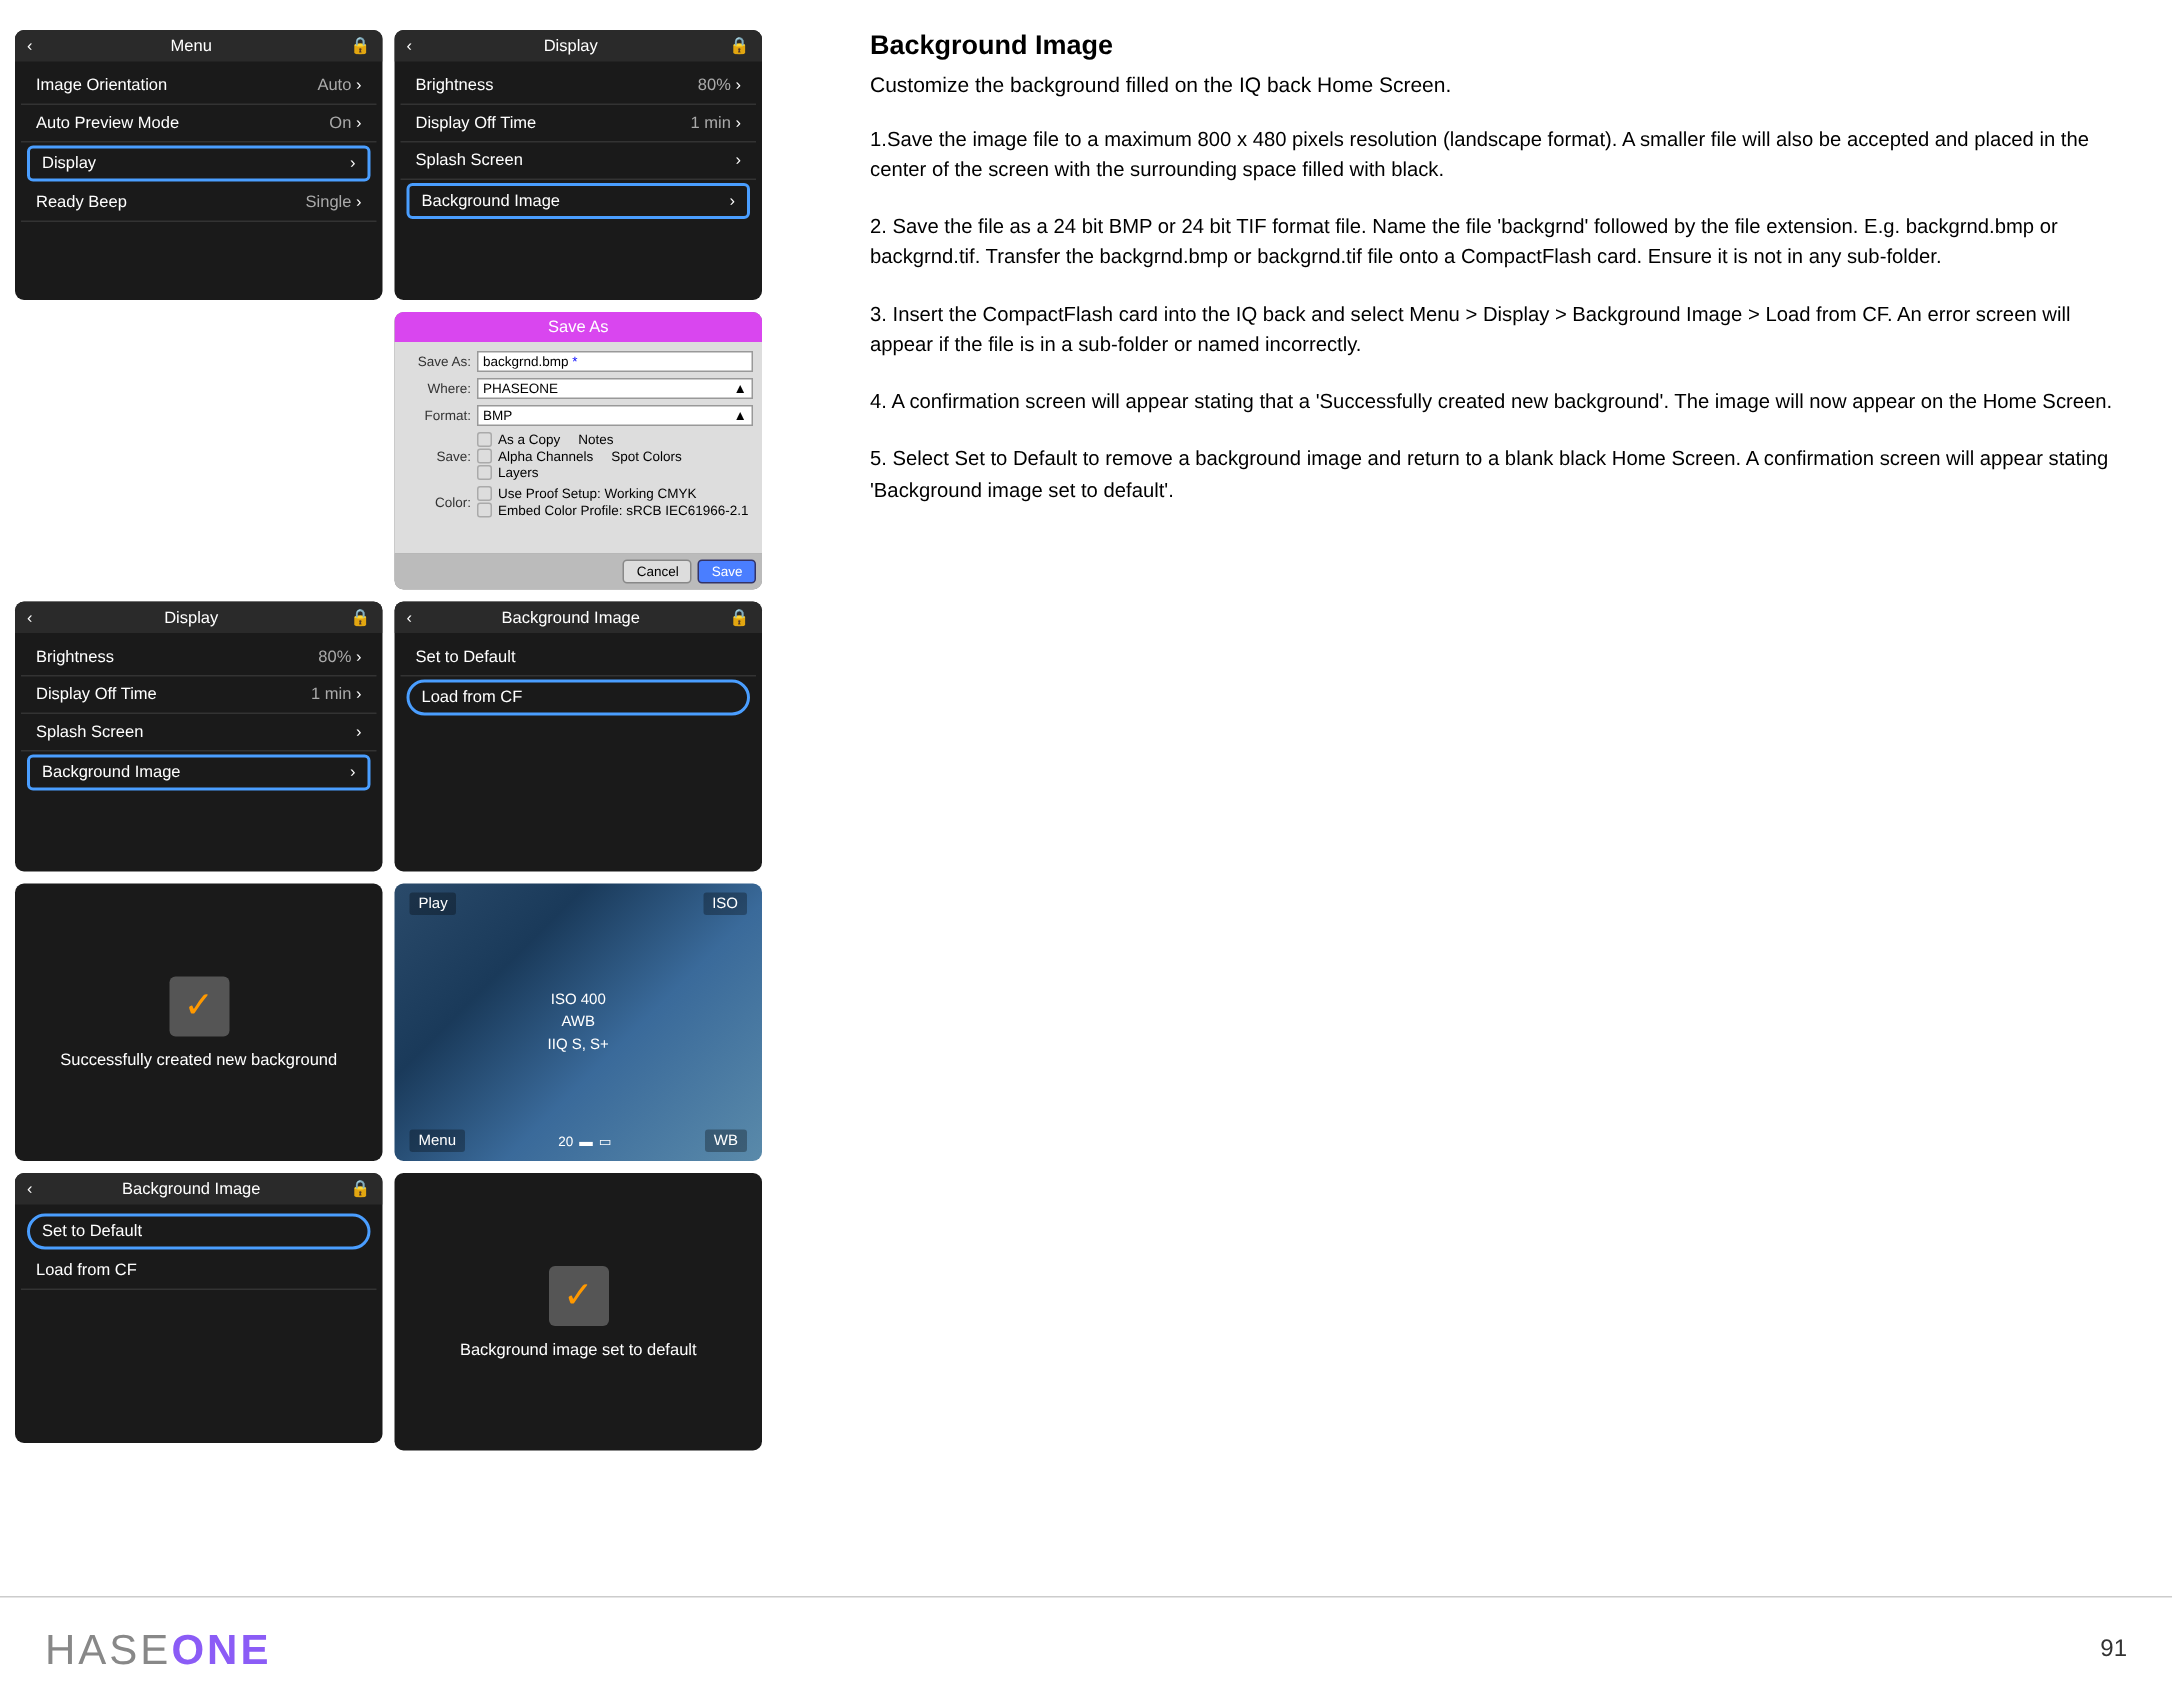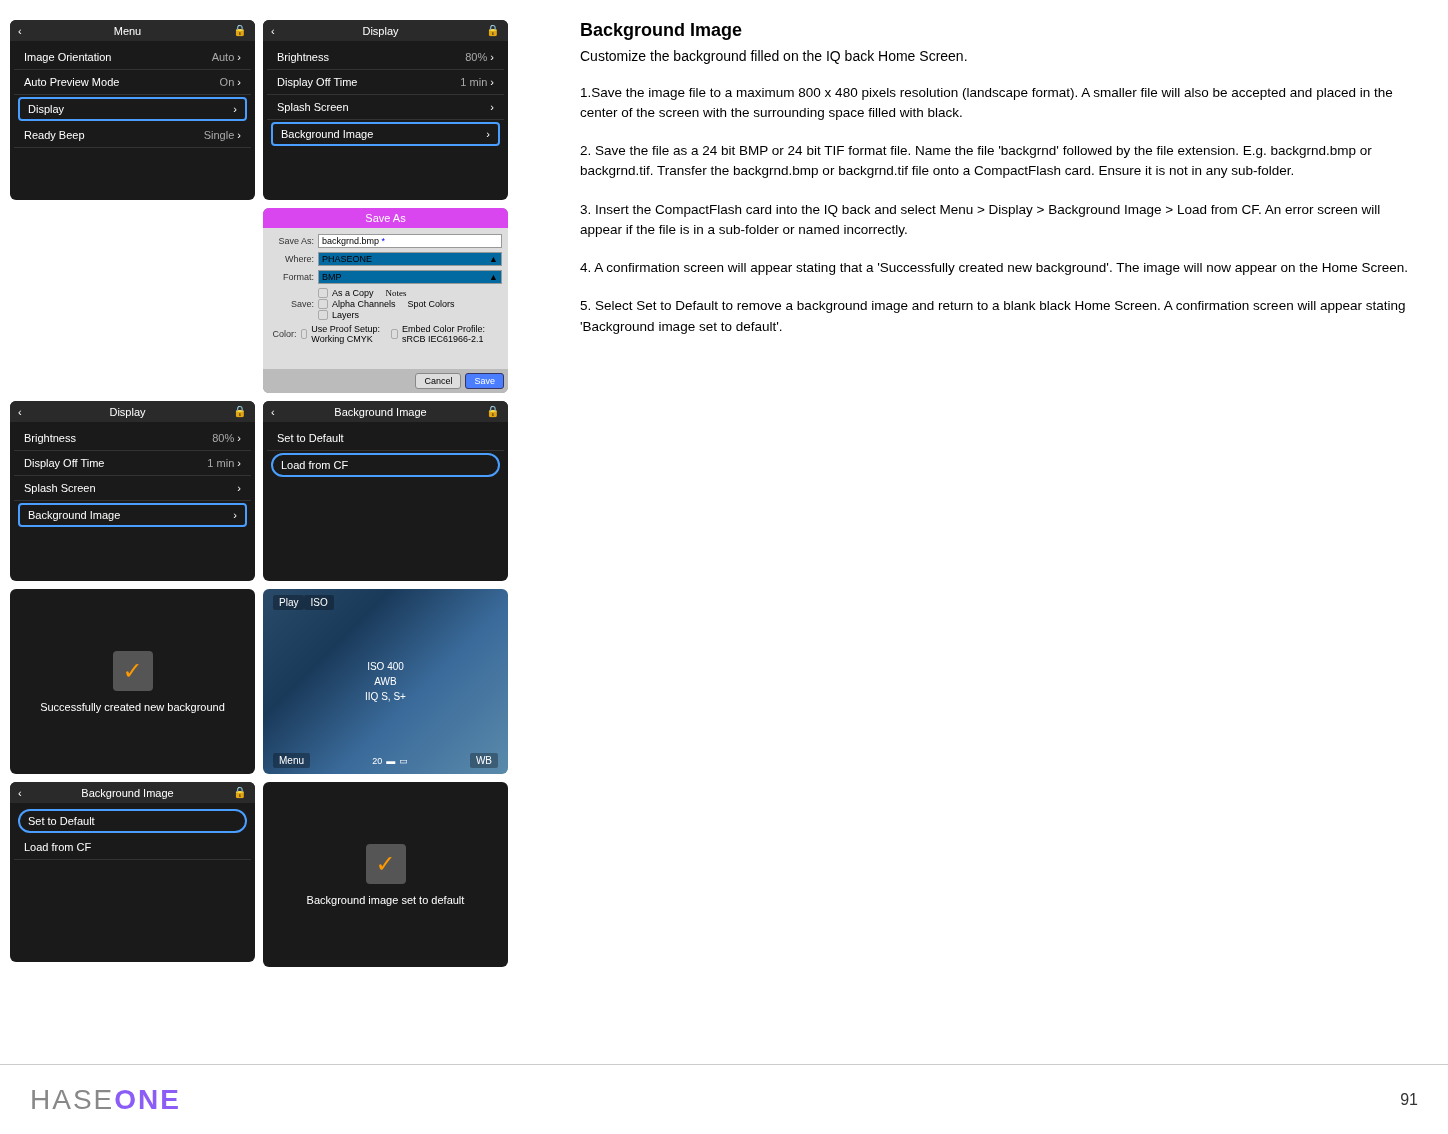--- a/index.html
+++ b/index.html
@@ -117,21 +117,21 @@
 
     .dialog-input {
       background: #fff;
       border: 1px solid #999;
       padding: 1px 3px;
       font-size: 9px;
       flex: 1;
     }
 
     .dialog-select {
-      background: #0369a1;
+      background: #ffffff;
       border: 1px solid #999;
       padding: 1px 3px;
       font-size: 9px;
       flex: 1;
     }
 
     .dialog-footer {
       background: #bbb;
       display: flex;
       justify-content: flex-end;
@@ -201,21 +201,21 @@
     .home-screen-overlay {
       position: absolute;
       top: 0; left: 0; right: 0; bottom: 0;
       display: flex;
       flex-direction: column;
       justify-content: space-between;
     }
 
     .home-top-bar {
       display: flex;
-      justify-content: flex-start;
+      justify-content: space-between;
       padding: 6px 10px;
     }
 
     .home-center {
       text-align: center;
       color: #fff;
       font-size: 10px;
       line-height: 1.5;
     }
 
@@ -410,36 +410,36 @@
           <div class="dialog-row">
             <span class="dialog-label">Format:</span>
             <div class="dialog-select">BMP <span style="float:right">▲</span></div>
           </div>
           <div class="dialog-row">
             <span class="dialog-label">Save:</span>
             <div style="display:flex;flex-direction:column;gap:1px;">
               <div style="display:flex;gap:4px;align-items:center;">
                 <span class="checkbox-icon"></span>
                 <span>As a Copy</span>
-                <span style="margin-left:8px;font-family:Liberation Serif, serif;">Notes</span>
+                <span style="margin-left:8px;">Notes</span>
               </div>
               <div style="display:flex;gap:4px;align-items:center;">
                 <span class="checkbox-icon"></span>
                 <span>Alpha Channels</span>
                 <span style="margin-left:8px;">Spot Colors</span>
               </div>
               <div style="display:flex;gap:4px;align-items:center;">
                 <span class="checkbox-icon"></span>
                 <span>Layers</span>
               </div>
             </div>
           </div>
           <div class="dialog-row">
             <span class="dialog-label">Color:</span>
-            <div style="display:flex;gap:1px;">
+            <div style="display:flex;flex-direction:column;gap:1px;">
               <div style="display:flex;gap:4px;align-items:center;">
                 <span class="checkbox-icon"></span>
                 <span>Use Proof Setup: Working CMYK</span>
               </div>
               <div style="display:flex;gap:4px;align-items:center;">
                 <span class="checkbox-icon"></span>
                 <span>Embed Color Profile: sRCB IEC61966-2.1</span>
               </div>
             </div>
           </div>

